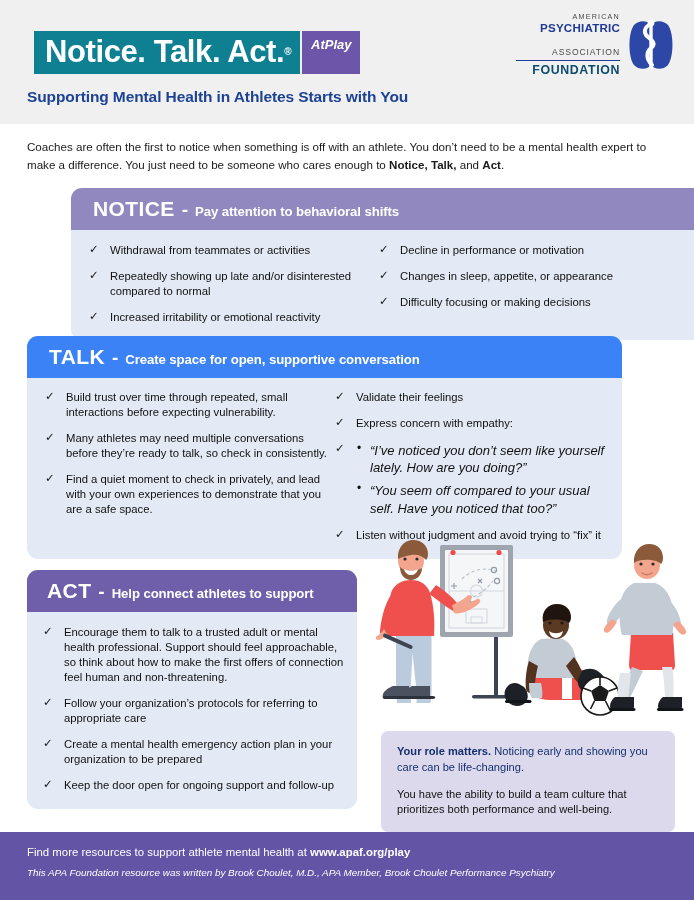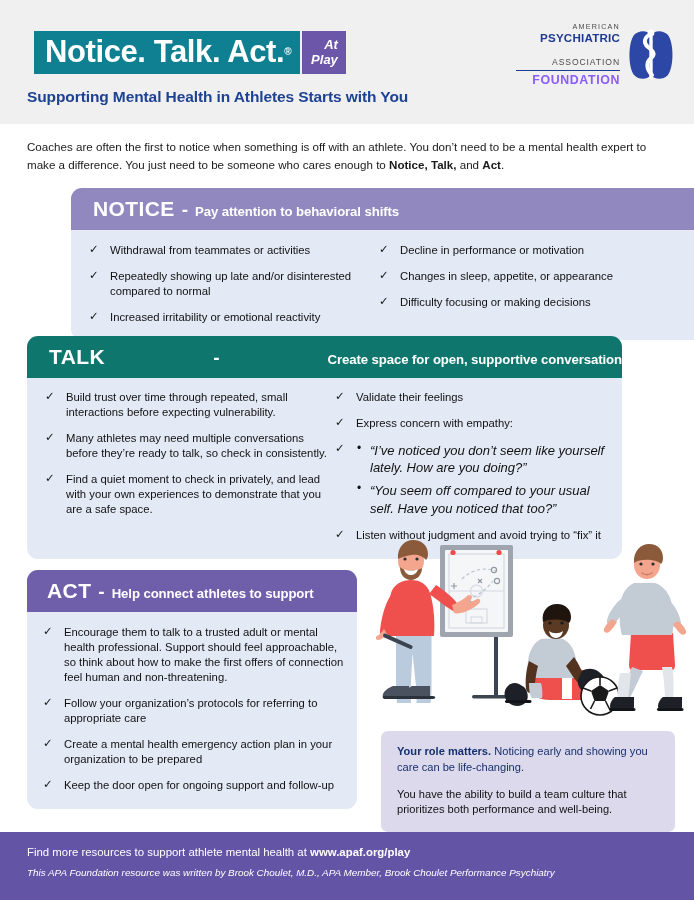--- a/index.html
+++ b/index.html
@@ -22,35 +22,35 @@
     background:#0f8091;color:#ffffff;
     font-size:31px;font-weight:bold;letter-spacing:-0.4px;
     padding:5px 9px 7px 11px;line-height:1.0;
     display:flex;align-items:center;position:relative;
   }
   .logo-main .reg{font-size:10px;vertical-align:super;font-weight:bold;}
   .logo-tag{
     background:#6c56aa;color:#ffffff;
     font-size:13px;font-style:italic;font-weight:bold;line-height:1.08;
     padding:7px 8px 7px 9px;margin-left:2px;
-    display:flex;flex-direction:column;justify-content:center;text-align:right;
+    display:flex;flex-direction:row;justify-content:center;
   }
   .subtitle{
     position:absolute;left:27px;top:88px;
     color:#1d4294;font-size:15.5px;font-weight:bold;letter-spacing:-0.1px;
   }
 
   
-  .apaf{position:absolute;right:18px;top:24px;width:160px;height:62px;display:flex;align-items:center;}
+  .apaf{position:absolute;right:18px;top:14px;width:160px;height:62px;display:flex;align-items:center;}
   .apaf-text{text-align:right;color:#1f3a93;line-height:1.0;flex:1;padding-right:6px;}
   .apaf-t1{font-size:7.2px;letter-spacing:1.2px;color:#4a4a4a;font-weight:normal;}
   .apaf-t2{font-size:11.6px;letter-spacing:0.2px;font-weight:bold;color:#1f3a93;margin-top:1px;}
   .apaf-t3{font-size:8.6px;letter-spacing:0.9px;color:#4a4a4a;margin-top:15px;}
   .apaf-rule{height:1.5px;background:#1f3a93;margin:3px 0 3px auto;width:100%;}
-  .apaf-t4{font-size:12.4px;letter-spacing:0.6px;font-weight:bold;color:#8b5cf6;}
+  .apaf-t4{font-size:12.4px;letter-spacing:0.6px;font-weight:bold;color:#0c4a6e;}
   .apaf-mark{width:50px;height:52px;position:relative;}
 
   
   .intro{
     position:absolute;left:27px;top:138px;width:620px;
     font-size:11.6px;color:#1a1a1a;line-height:1.55;
   }
   .intro b{font-weight:bold;}
 
   
@@ -85,21 +85,21 @@
   li.noc::before{content:none;}
 
   
   #card-notice{left:27px;top:188px;width:640px;margin-left:44px;}
   #card-notice .card-head{background:#9288c0;}
   #card-notice .card-body{padding:13px 14px 15px 14px;}
   #card-notice .col:first-child{flex:0 0 290px;}
 
   
   #card-talk{left:27px;top:336px;width:595px;}
-  #card-talk .card-head{background:#0f766e;justify-content:space-between;}
+  #card-talk .card-head{background:#3b82f6;}
   #card-talk .col:first-child{flex:0 0 290px;}
   #card-talk .card-body{padding:12px 12px 16px 14px;border-radius:22px;}
 
   
   #card-act{left:27px;top:570px;width:330px;}
   #card-act .card-head{background:#6f5fab;padding-left:20px;}
   #card-act .card-body{padding:13px 12px 16px 12px;}
 
   
   .callout{

